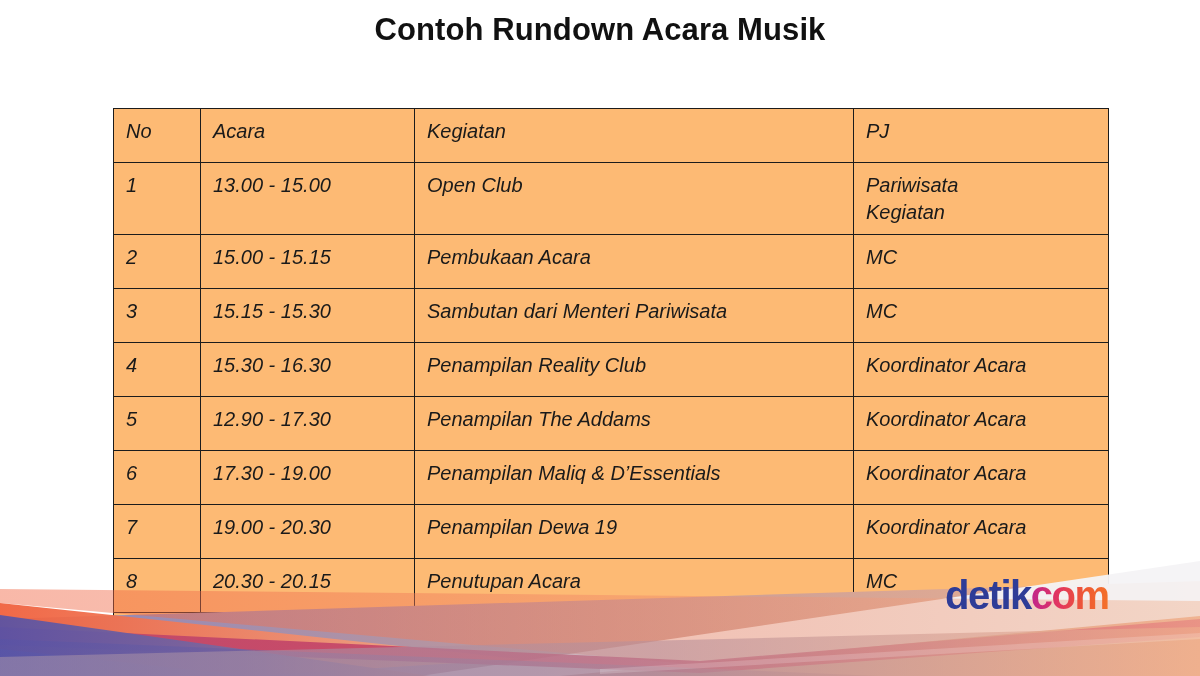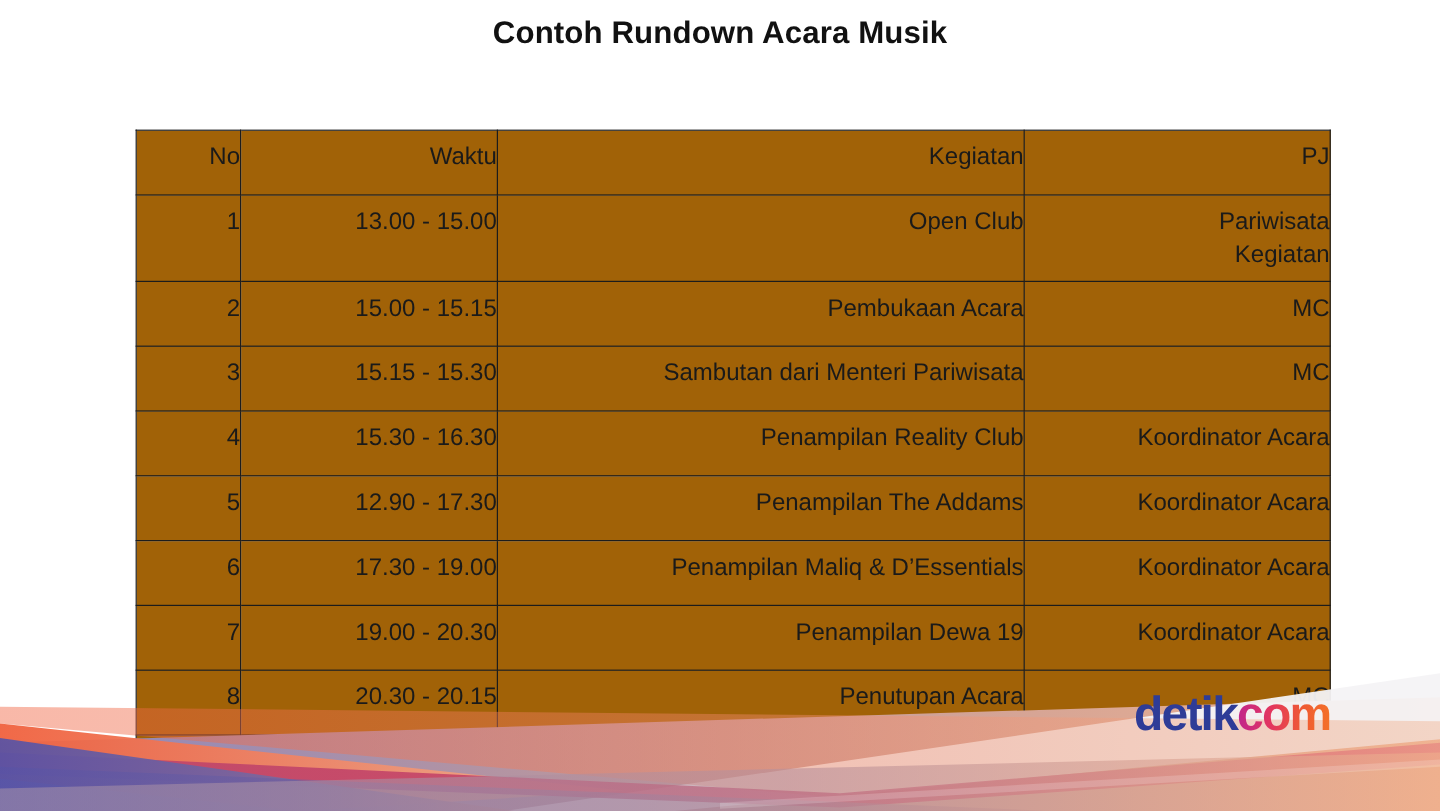--- a/index.html
+++ b/index.html
@@ -25,21 +25,21 @@
     overflow: hidden;
   }
 
   
   .title {
     position: absolute;
     top: 12px;
     left: 0;
     width: 1200px;
     text-align: center;
-    font-size: 26px;
+    font-size: 31px;
     font-weight: bold;
     color: #111111;
     letter-spacing: 0.1px;
   }
 
   
   .table-wrap {
     position: absolute;
     left: 113px;
     top: 108px;
@@ -50,24 +50,25 @@
     table-layout: fixed;
     width: 995px;
     background: #ffffff;
   }
   table.rundown td, table.rundown th {
     border: 1.6px solid #1c1c1c;
     padding: 9px 0 9px 12px;
     font-size: 20px;
     color: #1a1a1a;
     font-weight: normal;
-    text-align: right;
+    text-align: left;
     vertical-align: top;
     line-height: 1.33;
-    background: #a16207;
+    background: #fdba74;
+    font-style: italic;
   }
   table.rundown th {
     height: 35px;
   }
   .col-no    { width: 87px; }
   .col-waktu { width: 214px; }
   .col-keg   { width: 439px; }
   .col-pj    { width: 255px; }
 
   tr.row-tall td { height: 48px; }
@@ -122,21 +123,21 @@
     <table class="rundown">
       <colgroup>
         <col class="col-no">
           <col class="col-waktu">
           <col class="col-keg">
           <col class="col-pj">
       </colgroup>
       <thead>
         <tr class="row-head">
           <th>No</th>
-          <th>Waktu</th>
+          <th>Acara</th>
           <th>Kegiatan</th>
           <th>PJ</th>
         </tr>
       </thead>
       <tbody>
         <tr class="row-tall">
           <td>1</td>
           <td>13.00 - 15.00</td>
           <td>Open Club</td>
           <td>

